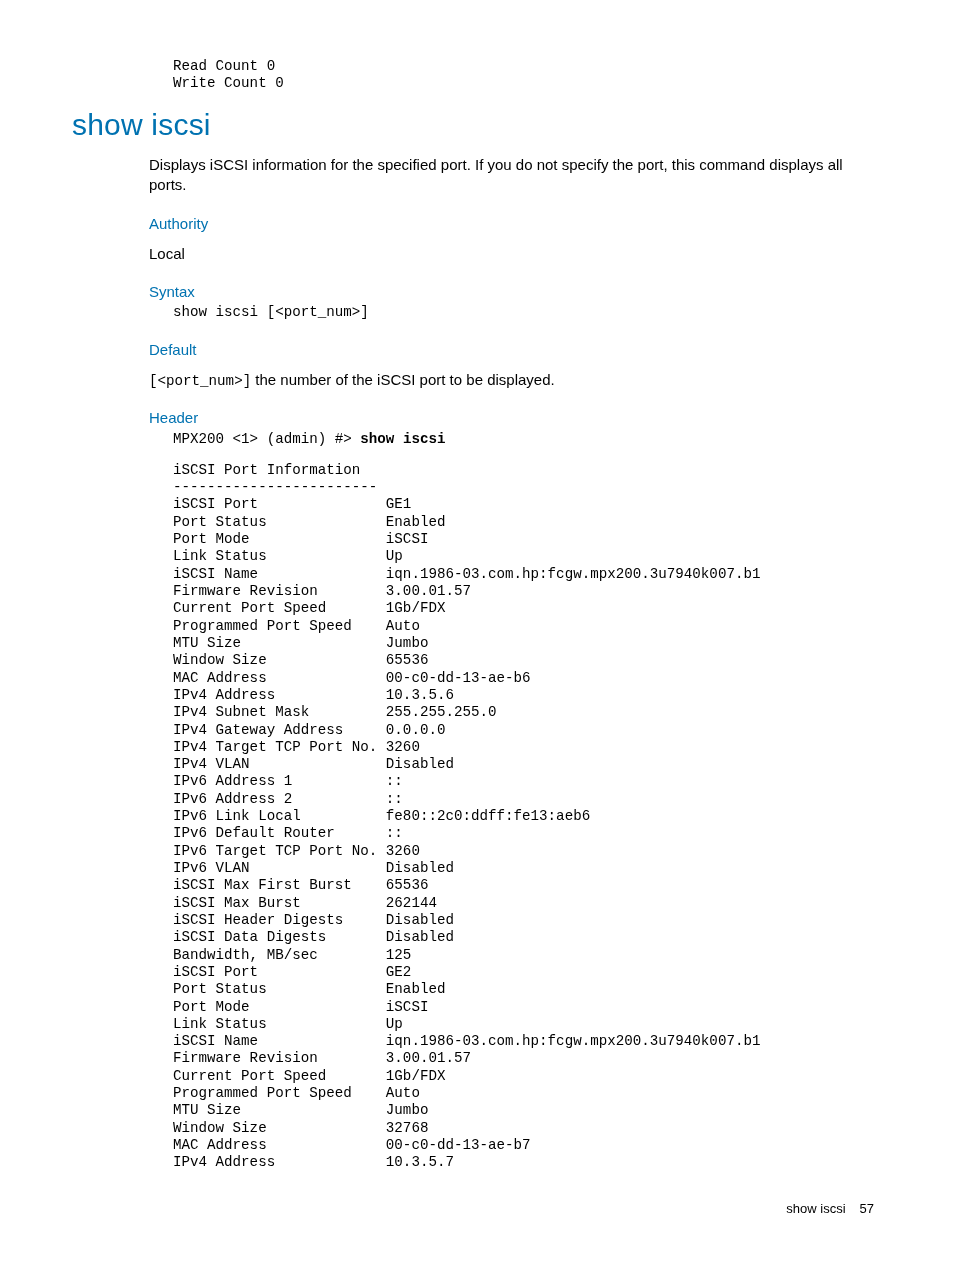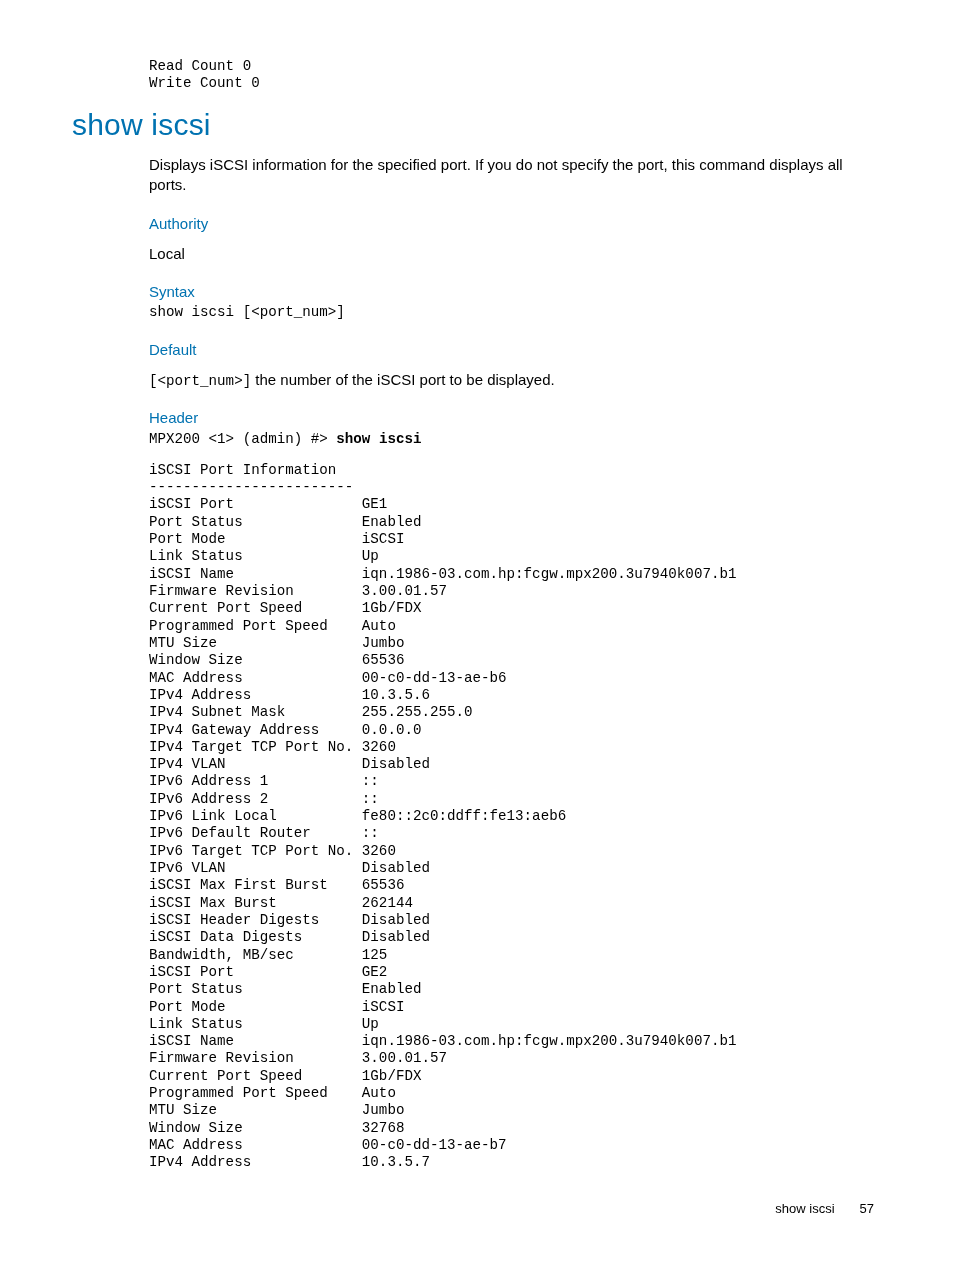--- a/index.html
+++ b/index.html
@@ -13,21 +13,21 @@
       box-sizing: border-box;
       line-height: 1.35;
     }
     .mono {
       font-family: "Courier New", Courier, monospace;
       font-size: 14.2px;
       line-height: 1.22;
       white-space: pre;
     }
     .preblock {
-      margin-left: 77px;
+      margin-left: 101px;
     }
     h1.cmd {
       font-family: Arial, Helvetica, sans-serif;
       font-weight: normal;
       color: #0072b1;
       font-size: 30px;
       margin: 12px 0 4px 0;
       letter-spacing: 0.2px;
     }
     h2.sect {
@@ -43,21 +43,21 @@
       line-height: 1.35;
     }
     .footer {
       position: relative;
       margin-top: 28px;
       text-align: right;
       font-size: 13px;
       padding-right: 8px;
     }
     .footer .pg {
-      margin-left: 25px;
+      margin-left: 14px;
       text-align: center;
     }
     .prompt-line .bold { font-weight: bold; }
   </style>
 </head>
 <body>
 
 <div class="mono preblock">Read Count 0
 Write Count 0</div>
 

